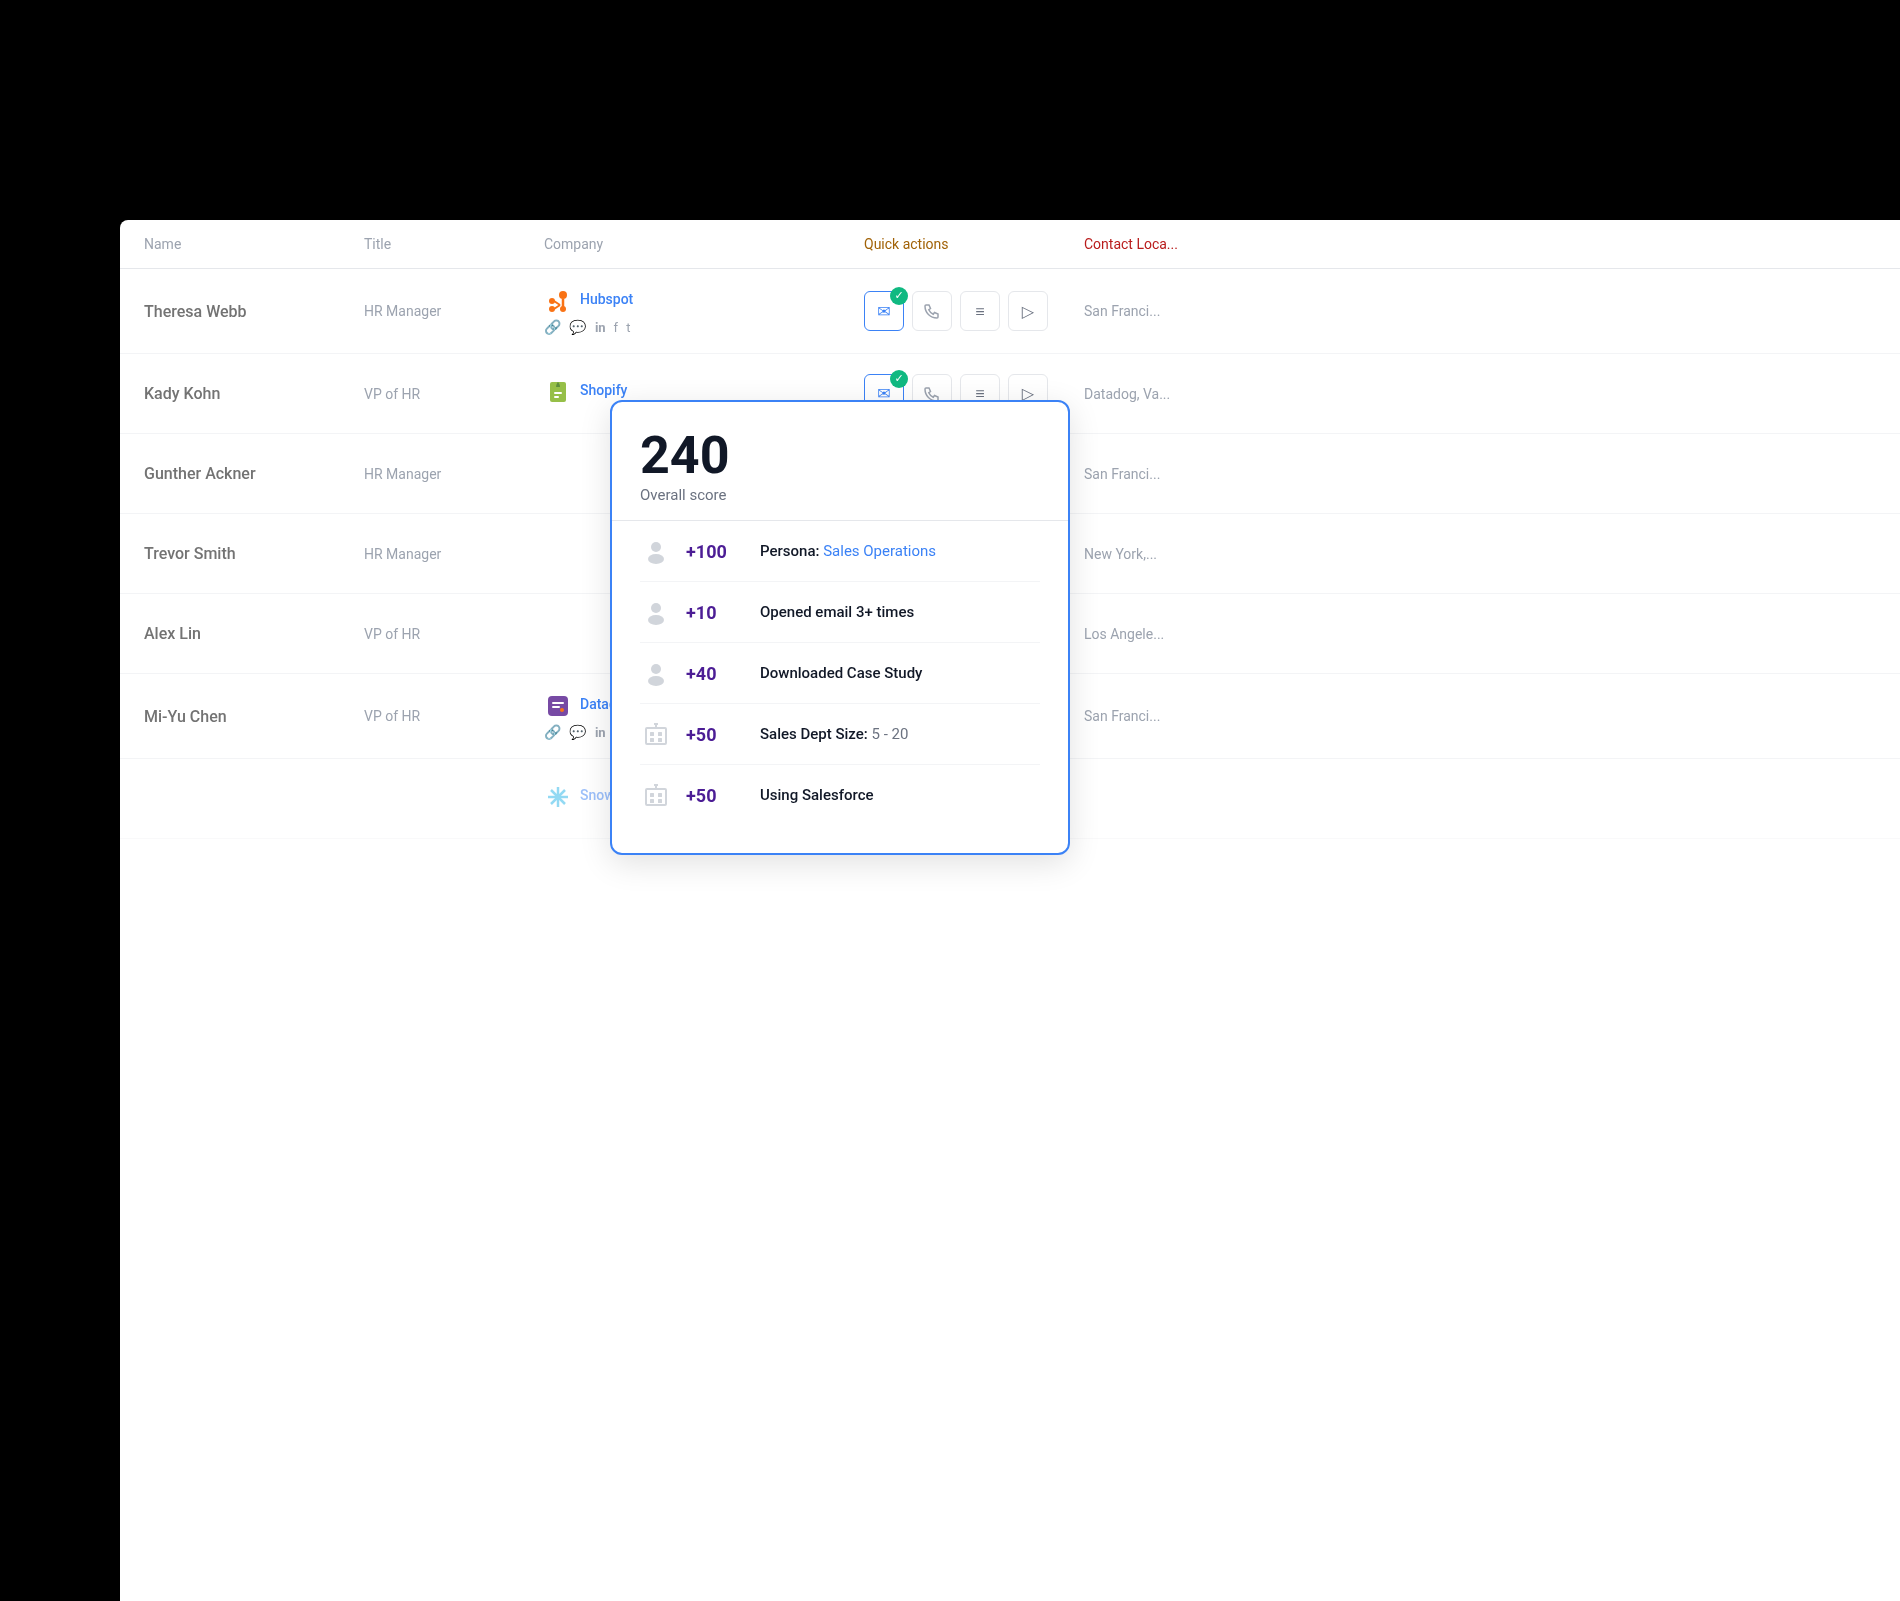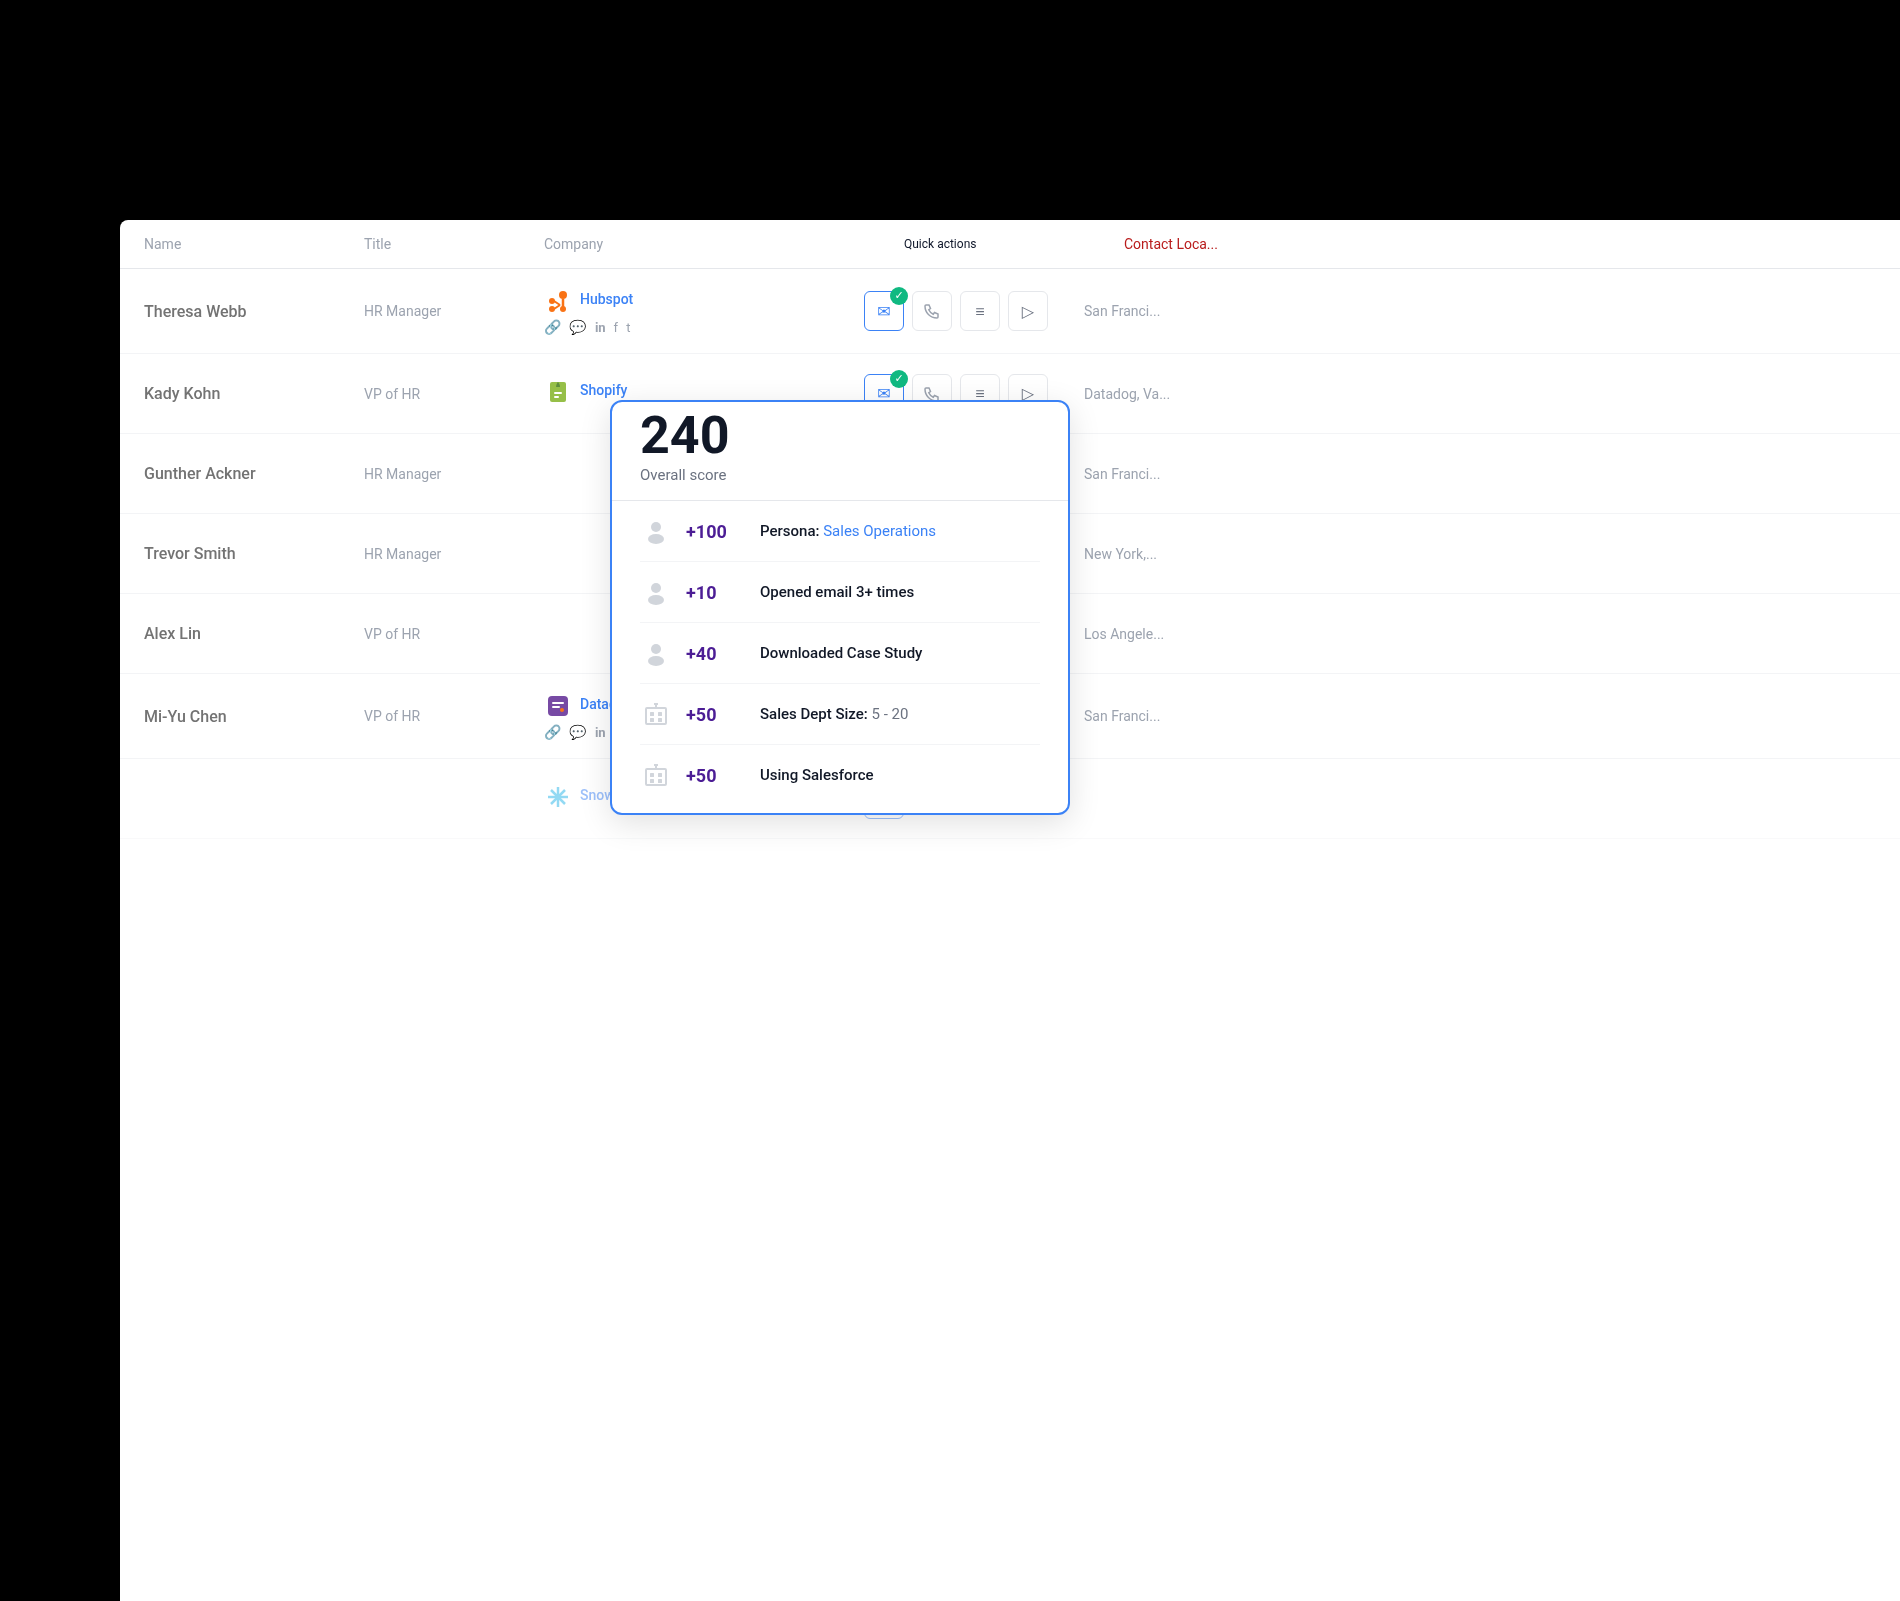--- a/index.html
+++ b/index.html
@@ -25,21 +25,21 @@
     .table-header {
       display: flex;
       align-items: center;
       padding: 16px 24px;
       border-bottom: 1px solid #e5e7eb;
     }
 
     .col-name { width: 220px; color: #9ca3af; font-size: 14px; }
     .col-title { width: 180px; color: #9ca3af; font-size: 14px; }
     .col-company { width: 320px; color: #9ca3af; font-size: 14px; }
-    .col-actions { width: 220px; color: #0f172a; font-size: 12px; margin-left: 40px; }
+    .col-actions { width: 220px; color: #a16207; font-size: 14px; }
     .col-location { flex: 1; color: #b91c1c; font-size: 14px; }
 
     .table-row {
       display: flex;
       align-items: center;
       padding: 18px 24px;
       border-bottom: 1px solid #f3f4f6;
       position: relative;
       min-height: 80px;
     }
@@ -138,21 +138,21 @@
     
     .score-popup {
       position: absolute;
       top: 180px;
       left: 490px;
       width: 460px;
       background: #fff;
       border: 2px solid #3b82f6;
       border-radius: 12px;
       z-index: 100;
-      padding: 8px 28px;
+      padding: 28px 28px;
       box-shadow: 0 8px 32px rgba(0,0,0,0.12);
     }
 
     .score-number {
       font-size: 52px;
       font-weight: 700;
       color: #111827;
       line-height: 1;
     }
 

